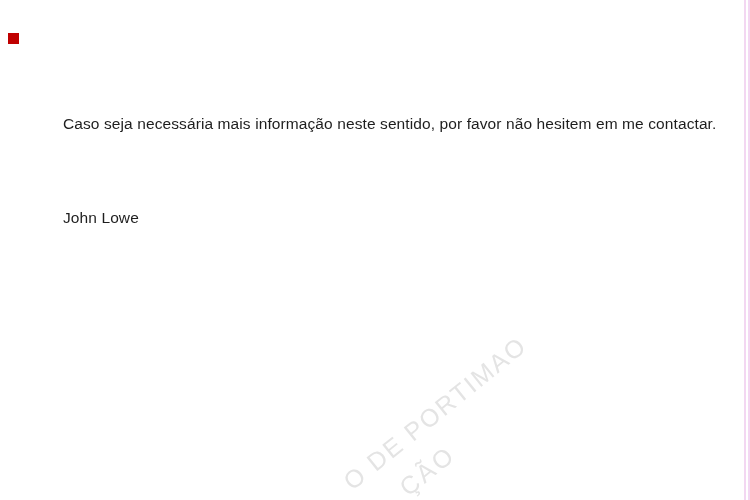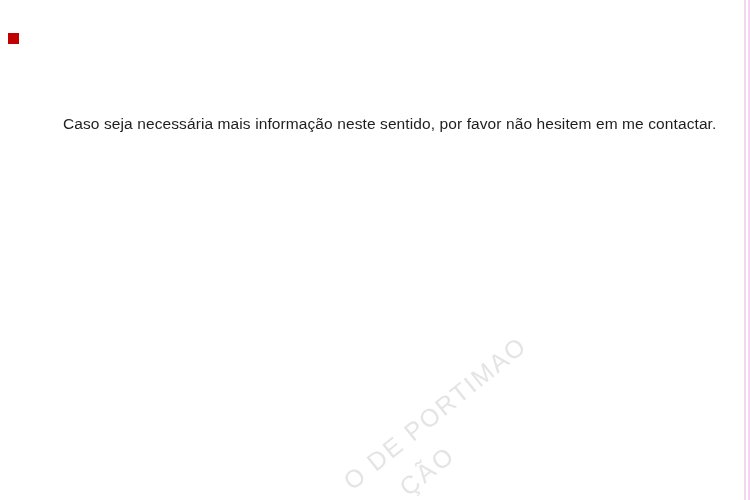--- a/index.html
+++ b/index.html
@@ -60,20 +60,21 @@
 </head>
 <body>
 
 <div class="page">
 
   <div class="red-square" style="background: rgb(192, 0, 0);"></div>
 
   <p class="para p1">Caso seja necessária mais informação neste sentido, por favor não hesitem em me contactar.</p>
 
 
+  <p class="para p3">John Lowe</p>
 
   <div class="wm wm1" style="color: rgb(228, 228, 228);">O DE PORTIMAO</div>
 
   <div class="wm wm2" style="color: rgb(228, 228, 228);">ÇÃO</div>
 
   <div class="edge edge1" style="background: rgb(243, 215, 242);"></div>
 
   <div class="edge edge2" style="background: rgb(243, 215, 242);"></div>
 
 </div>

